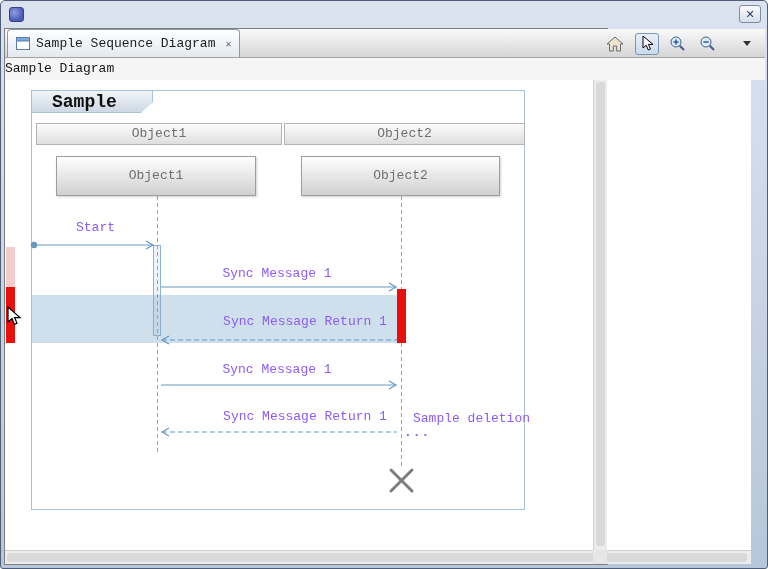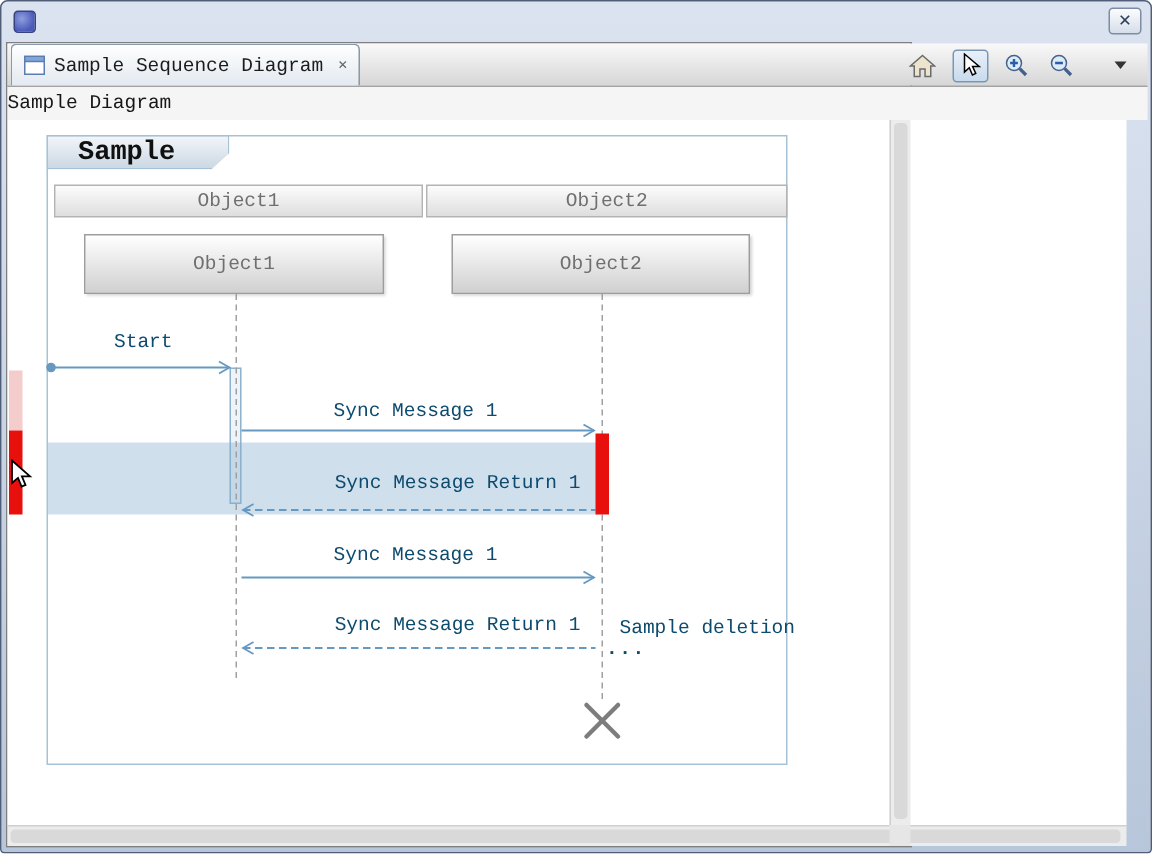--- a/index.html
+++ b/index.html
@@ -60,21 +60,21 @@
   .lifeline-box { position:absolute; top:76px; height:40px;
                   background:linear-gradient(#ffffff,#d0d0d0); border:1px solid #9d9d9d;
                   box-shadow:1px 1px 2px rgba(0,0,0,.18);
                   font-size:13px; color:#6f6f6f; text-align:center; line-height:38px; }
   .exec-bar { position:absolute; left:148px; top:165px; width:8px; height:91px;
               background:#eef4f9; border:1px solid #8fb3cc; z-index:1; }
   .select-band { position:absolute; left:27px; top:215px; width:369px; height:48px;
                  background:rgba(132,172,206,0.38); z-index:2; }
   .diagram-svg { position:absolute; left:0; top:0; z-index:3; }
   .red-bar { position:absolute; left:392px; top:209px; width:9px; height:54px; background:#e8100c; z-index:4; }
-  .msg-label { position:absolute; font-size:13px; color:#0c4a6e; z-index:4; white-space:nowrap; }
+  .msg-label { position:absolute; font-size:13px; color:#8b5cf6; z-index:4; white-space:nowrap; }
   .centered { transform:translateX(-50%);text-align:right; }
 
   
   .ruler { position:absolute; left:1px; top:0; width:9px; height:470px; z-index:5; }
   .ruler-pink { position:absolute; left:0; top:167px; width:9px; height:40px; background:#f5cccc; }
   .ruler-red  { position:absolute; left:0; top:207px; width:9px; height:56px; background:#e8100c; }
 
   
   .tooltip { position:absolute; left:10px; top:258px; width:224px; height:82px;
              background:#f5f5be; border:1px solid #a2a26b; z-index:20; font-size:13px; color:#000; }

